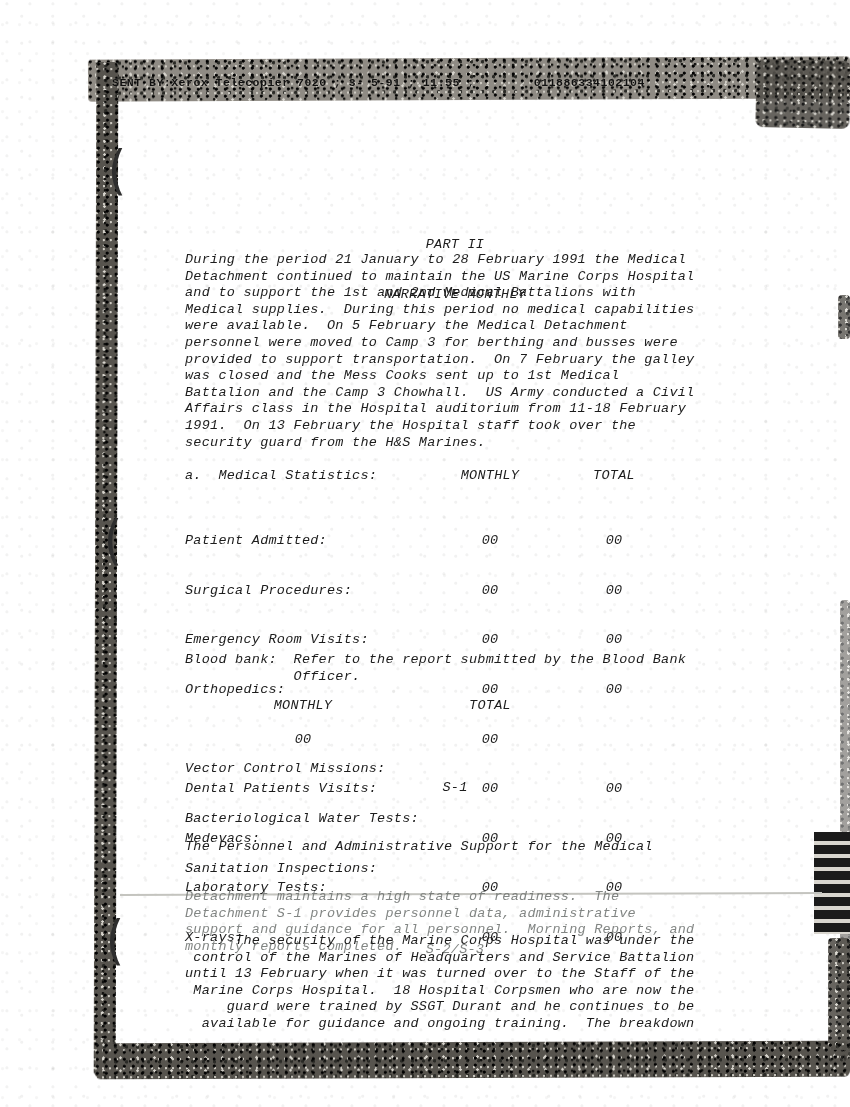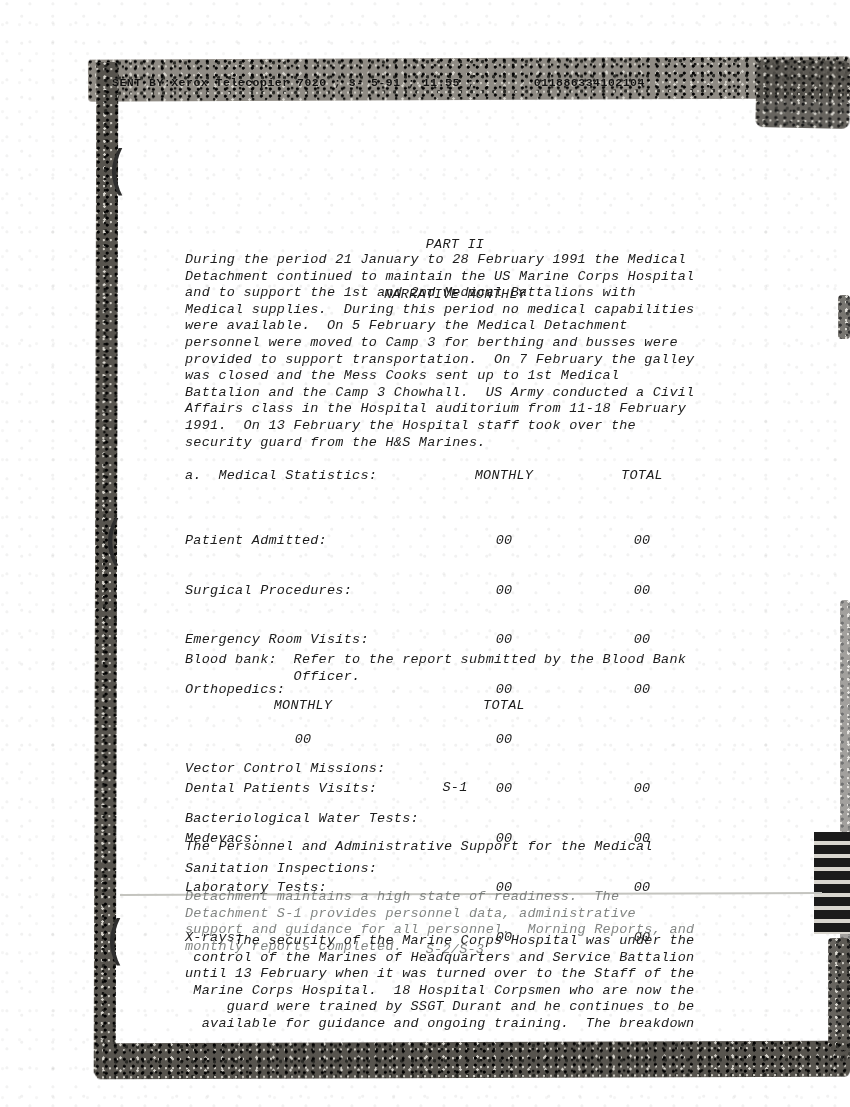--- a/index.html
+++ b/index.html
@@ -35,21 +35,21 @@
   .txt{
     position:absolute;z-index:4;
     color:#1d1d1d;font-size:13.5px;line-height:16.6px;
     letter-spacing:.25px;white-space:pre;font-style:italic;
   }
   .faded{
     color:#6d716f;opacity:.85;filter:blur(.55px);
   }
   .center-col{left:185px;width:540px;text-align:center;}
   .grid3{
-    display:grid;grid-template-columns:236px 110px 110px;column-gap:28px;
+    display:grid;grid-template-columns:236px 110px 110px;column-gap:14px;
   }
   .grid3 .c{text-align:center;}
   .stats-row{height:16.4px;}
   .ring{
     position:absolute;z-index:5;
     font-family:"DejaVu Sans",sans-serif;font-size:46px;color:#2e2e2e;
     transform:scaleY(1.15);line-height:46px;
   }
   .fax-header{
     position:absolute;z-index:6;left:112px;top:76px;

